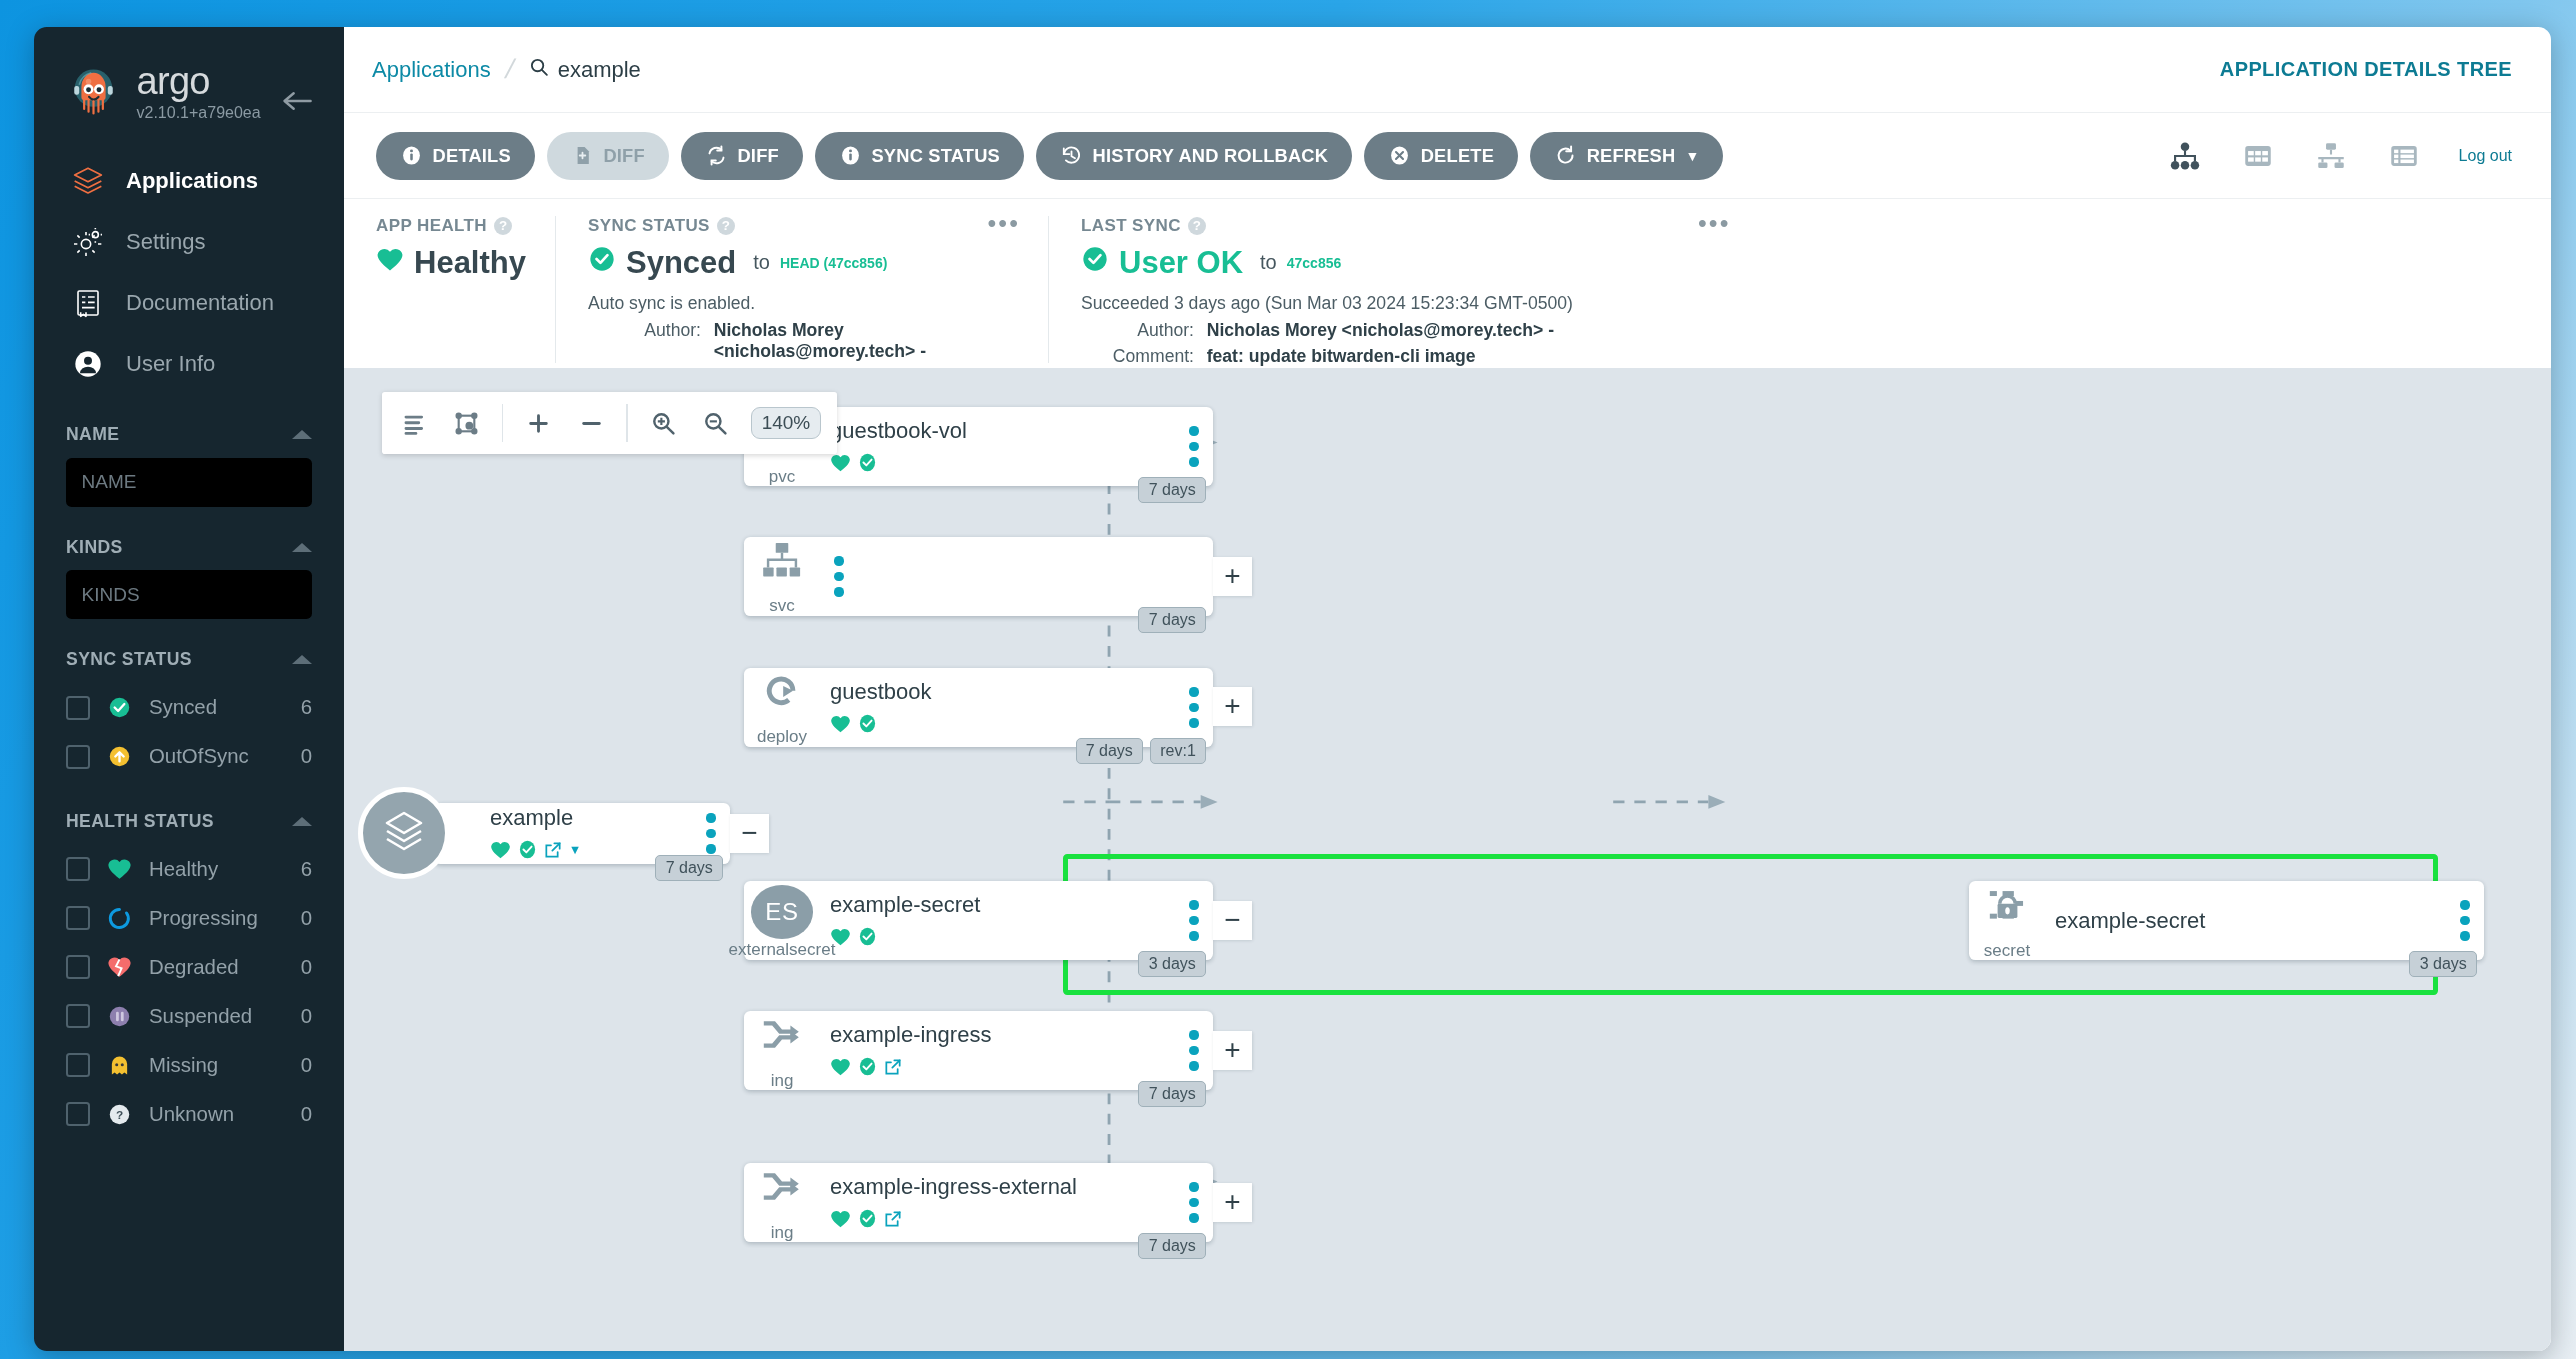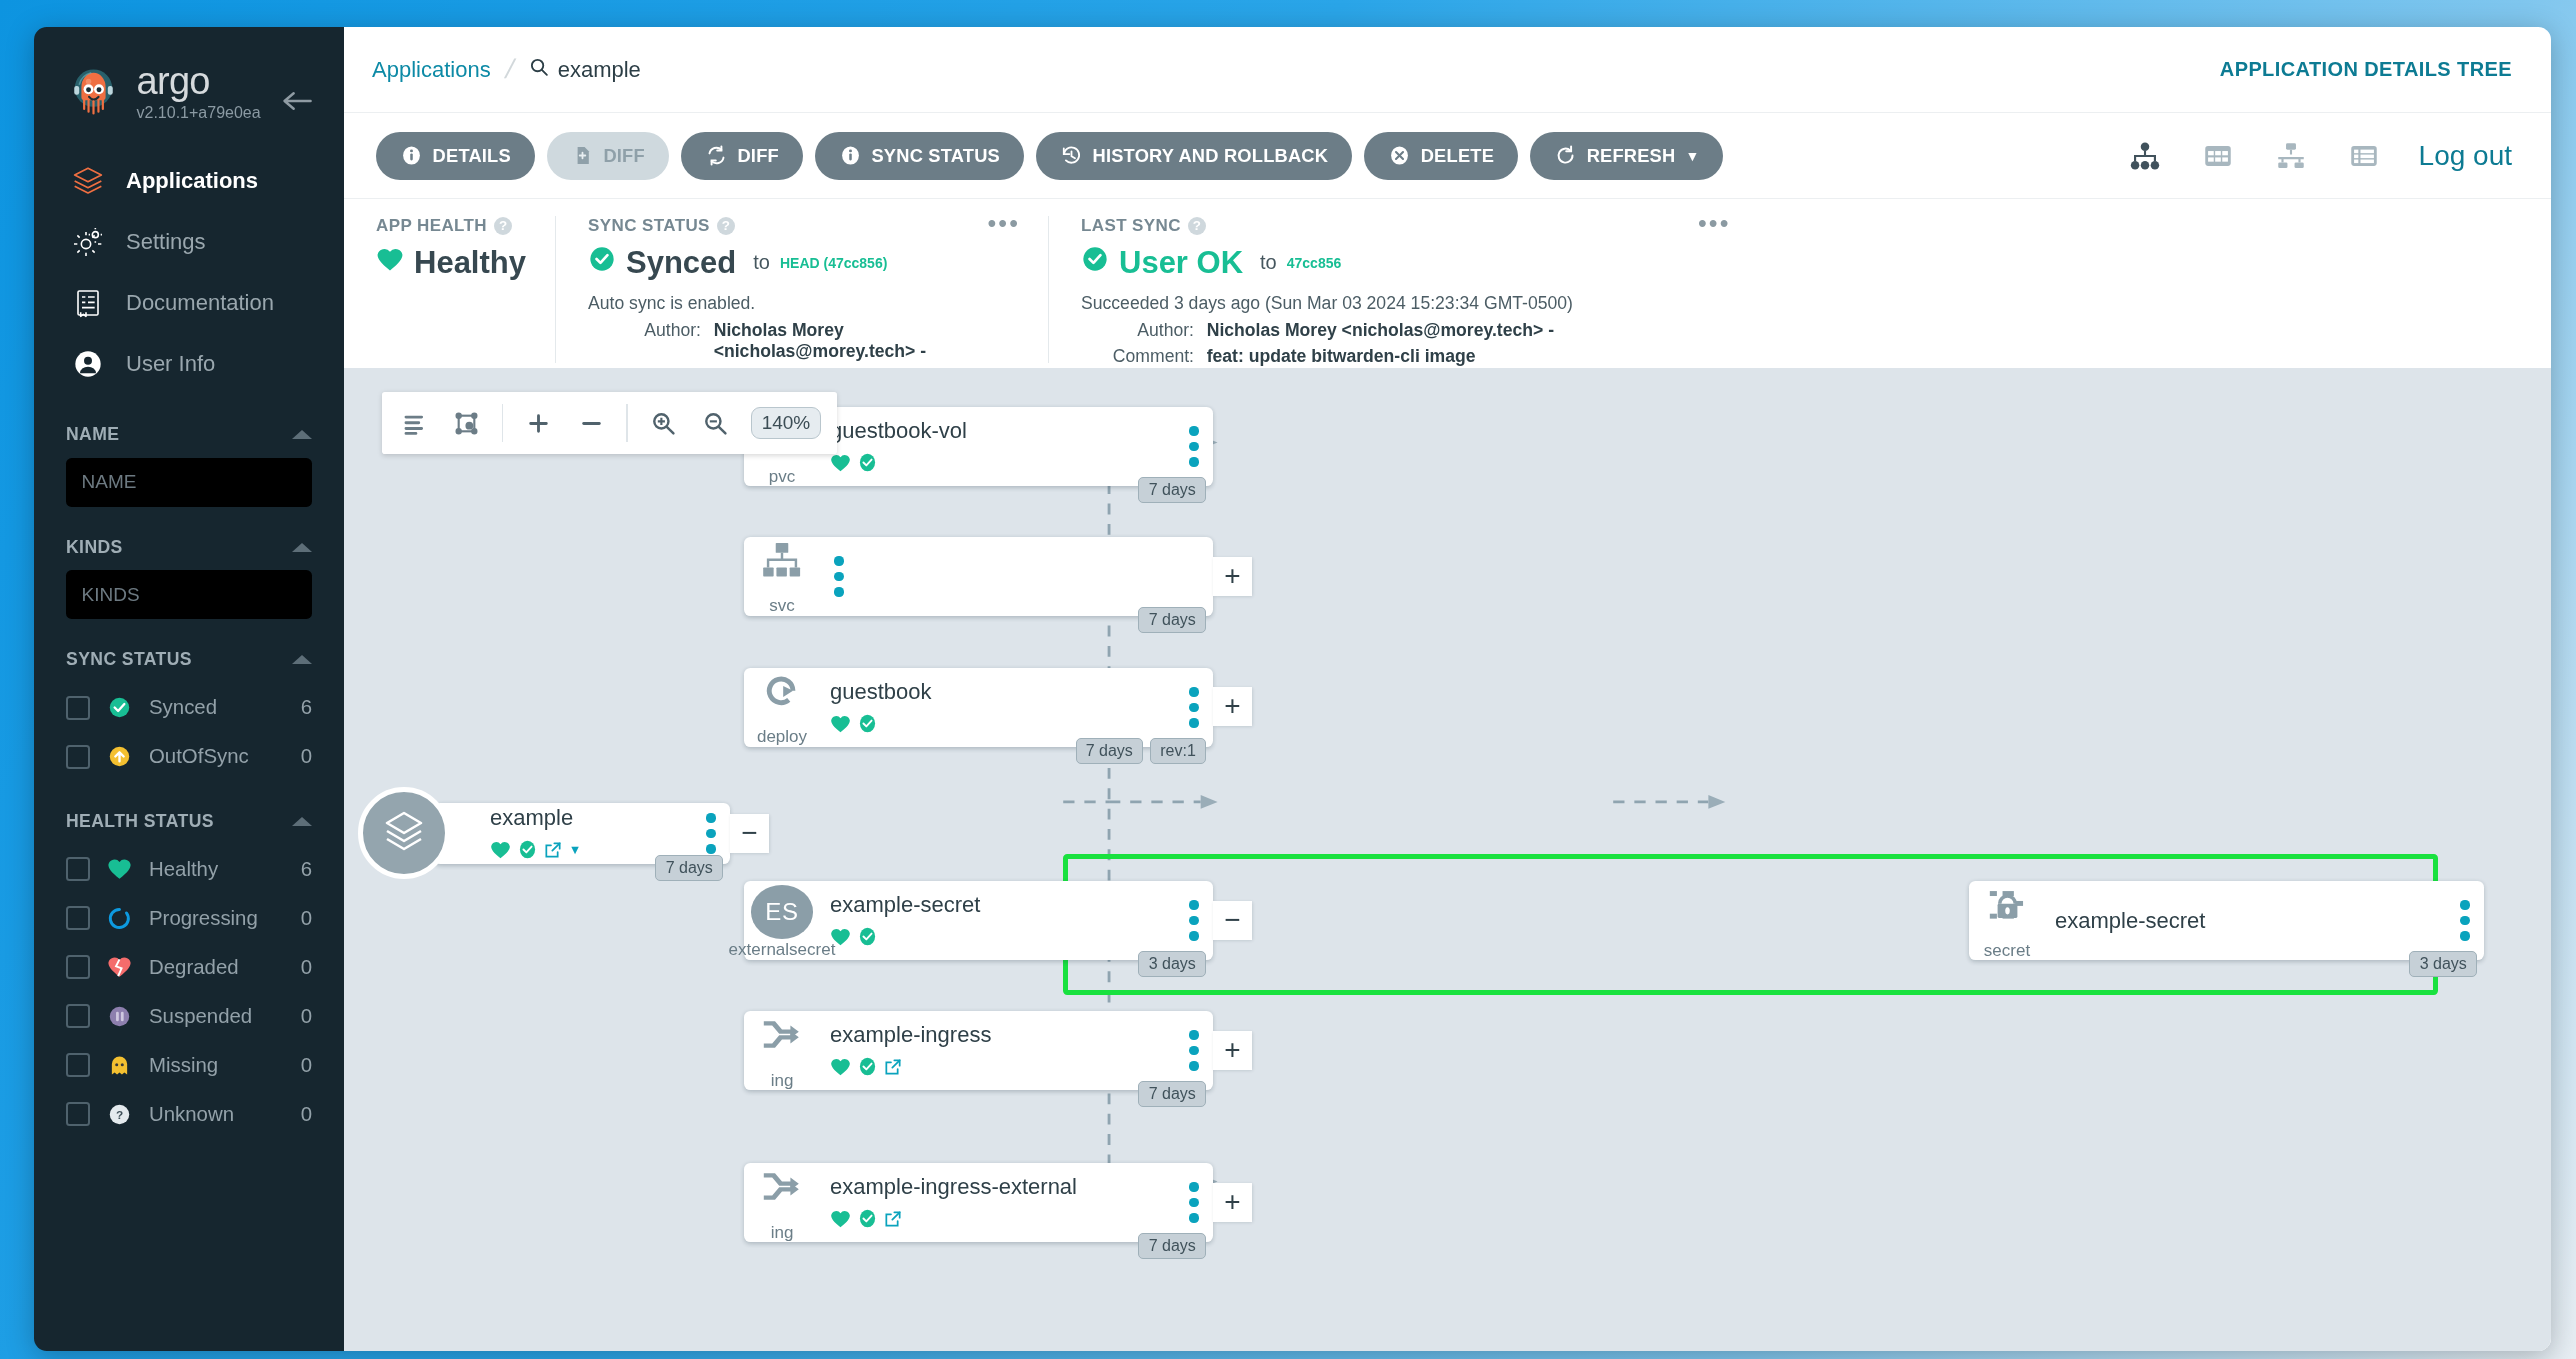--- a/index.html
+++ b/index.html
@@ -151,21 +151,21 @@
     white-space: nowrap;
   }
   .btn.disabled { background: #cfd9de; color: #8fa0a9; }
   .btn-ico { width: 22.6px; height: 22.6px; flex:0 0 22.6px; display:flex;align-items:center;justify-content:center;}
   .toolbar-spacer { flex: 1; }
   .view-ico {
     width: 37px; height: 37px; margin-left: 24px;
     display:flex;align-items:center;justify-content:center; cursor:pointer;
   }
   .logout {
-    font-size: 28px; color: #0d7b93; margin-left: 24px; cursor: pointer;
+    font-size: 16px; color: #0d7b93; margin-left: 24px; cursor: pointer;
   }
 
   
   .status-strip {
     display: flex; align-items: stretch;
     height: 169px; flex: 0 0 169px;
     padding: 17px 0 5px 0;
   }
   .status-col { padding: 0 32px; position: relative; }
   .status-col + .status-col { border-left: 1.4px solid #e4e9ec; }

